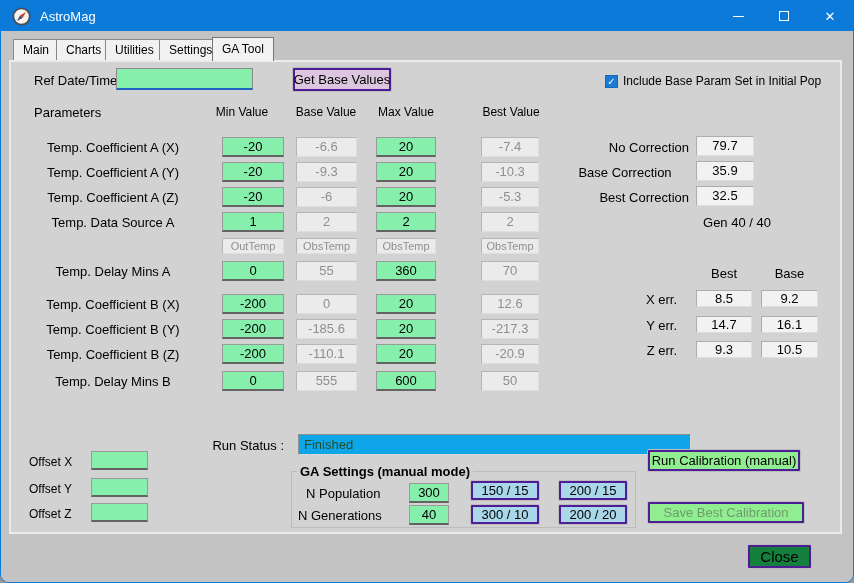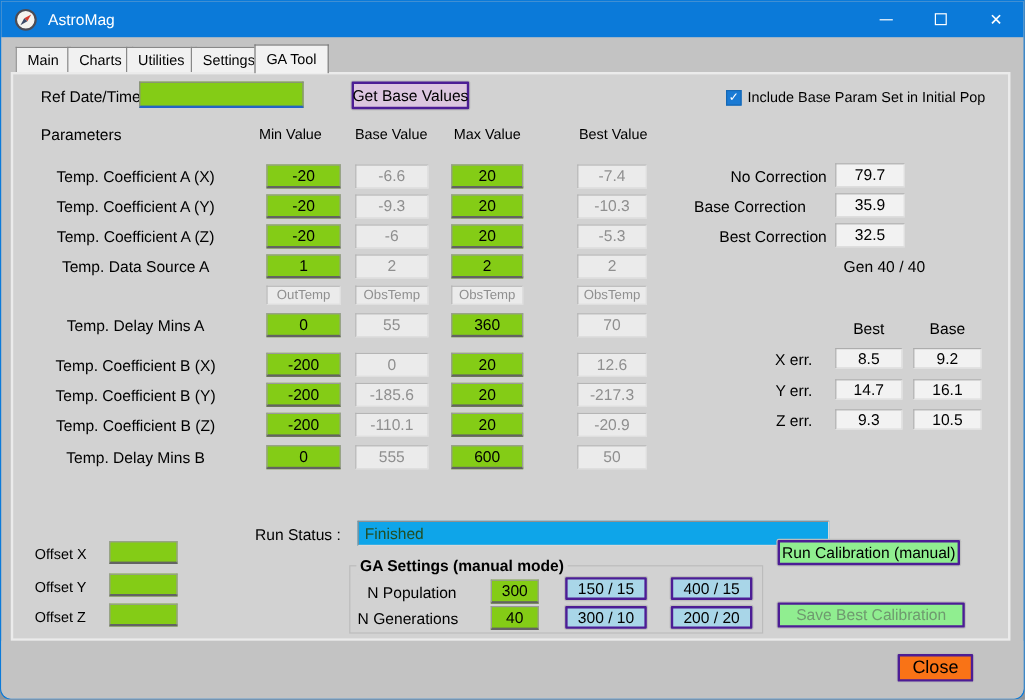--- a/index.html
+++ b/index.html
@@ -25,21 +25,21 @@
     border:1px solid #888;border-bottom:none;font-size:12px;line-height:20px;color:#000;cursor:pointer;white-space:nowrap;
   }
   .tab.active{top:0;height:24px;line-height:22px;background:#f2f2f2;z-index:5;border-color:#777;}
   
   .page{position:absolute;left:8px;top:59px;width:833px;height:474px;background:#d2d2d2;border:2px solid #ebebeb;}
   .strip-bottom{position:absolute;left:0;top:533px;width:100%;height:50px;background:#c3c3c3;}
   .lbl{position:absolute;font-size:13px;color:#000;white-space:nowrap;}
   .lbl12{position:absolute;font-size:12px;color:#000;white-space:nowrap;}
   .hdr{position:absolute;font-size:12px;color:#000;text-align:center;white-space:nowrap;}
   .inp{
-    position:absolute;height:20px;background:#84cc16;color:#000;text-align:center;
+    position:absolute;height:20px;background:#86efac;color:#000;text-align:center;
     border:1px solid #9a9a9a;border-bottom:2px solid #636363;
     font-family:"Liberation Sans",sans-serif;font-size:13px;padding:0;margin:0;
   }
   .dis{
     position:absolute;height:20px;background:#ebebeb;color:#8f8f8f;text-align:center;line-height:18px;
     border:1px solid #b5b5b5;border-bottom-color:#dedede;border-right-color:#dedede;font-size:13px;
   }
   .ro{
     position:absolute;height:20px;background:#f2f2f2;color:#000;text-align:center;line-height:18px;
     border:1px solid #adadad;border-bottom-color:#dedede;border-right-color:#dedede;font-size:13px;
@@ -49,21 +49,21 @@
   
   .btn{
     position:absolute;display:flex;align-items:center;justify-content:center;cursor:pointer;
     border:2px solid #4c1d95;box-shadow:0 0 0 1px #bdbdbd;border-radius:1px;
     font-family:"Liberation Sans",sans-serif;font-size:13px;color:#000;white-space:nowrap;
   }
   .btn-purple{background:#dcc6df;}
   .btn-blue{background:#a9d6e8;}
   .btn-green{background:#90ee90;}
   .btn-green.disabled{color:#6f9a6f;}
-  .btn-orange{background:#f97316;font-size:15px;}
+  .btn-orange{background:#15803d;font-size:15px;}
   
   .status{
     position:absolute;left:297px;top:433px;width:393px;height:21px;background:#0ea5e9;color:#234e23;
     border:1px solid #8f8f8f;border-bottom-color:#d8d8d8;border-right-color:#d8d8d8;
     font-size:13px;line-height:19px;padding-left:5px;
   }
   
   .group{position:absolute;left:290px;top:470px;width:345px;height:57px;border:1px solid #bcbcbc;}
   .group-title{position:absolute;left:296px;top:463px;font-size:13px;font-weight:bold;background:#d2d2d2;padding:0 3px;white-space:nowrap;}
   
@@ -212,21 +212,21 @@
   <span class="lbl12" style="left:28px;top:506px;">Offset Z</span>
   <input class="inp" style="left: 90px; top: 502px; width: 57px; height: 19px;" value="">
 
   <div class="group"></div>
   <span class="group-title">GA Settings (manual mode)</span>
   <span class="lbl" style="left:305px;top:485px;">N Population</span>
   <input class="inp" style="left: 408px; top: 482px; width: 40px;" value="300">
   <span class="lbl" style="left:297px;top:507px;">N Generations</span>
   <input class="inp" style="left: 408px; top: 504px; width: 40px;" value="40">
   <div class="btn btn-blue" style="left:470px;top:480px;width:68px;height:19px;">150 / 15</div>
-  <div class="btn btn-blue" style="left:558px;top:480px;width:68px;height:19px;">400 / 15</div>
+  <div class="btn btn-blue" style="left:558px;top:480px;width:68px;height:19px;">200 / 15</div>
   <div class="btn btn-blue" style="left:470px;top:504px;width:68px;height:19px;">300 / 10</div>
   <div class="btn btn-blue" style="left:558px;top:504px;width:68px;height:19px;">200 / 20</div>
 
   <div class="btn btn-green" style="left:647px;top:449px;width:152px;height:21px;">Run Calibration (manual)</div>
   <div class="btn btn-green disabled" style="left:647px;top:501px;width:156px;height:21px;">Save Best Calibration</div>
   <div class="btn btn-orange" style="left:747px;top:544px;width:63px;height:23px;">Close</div>
 
 </div>
 
 </body></html>

